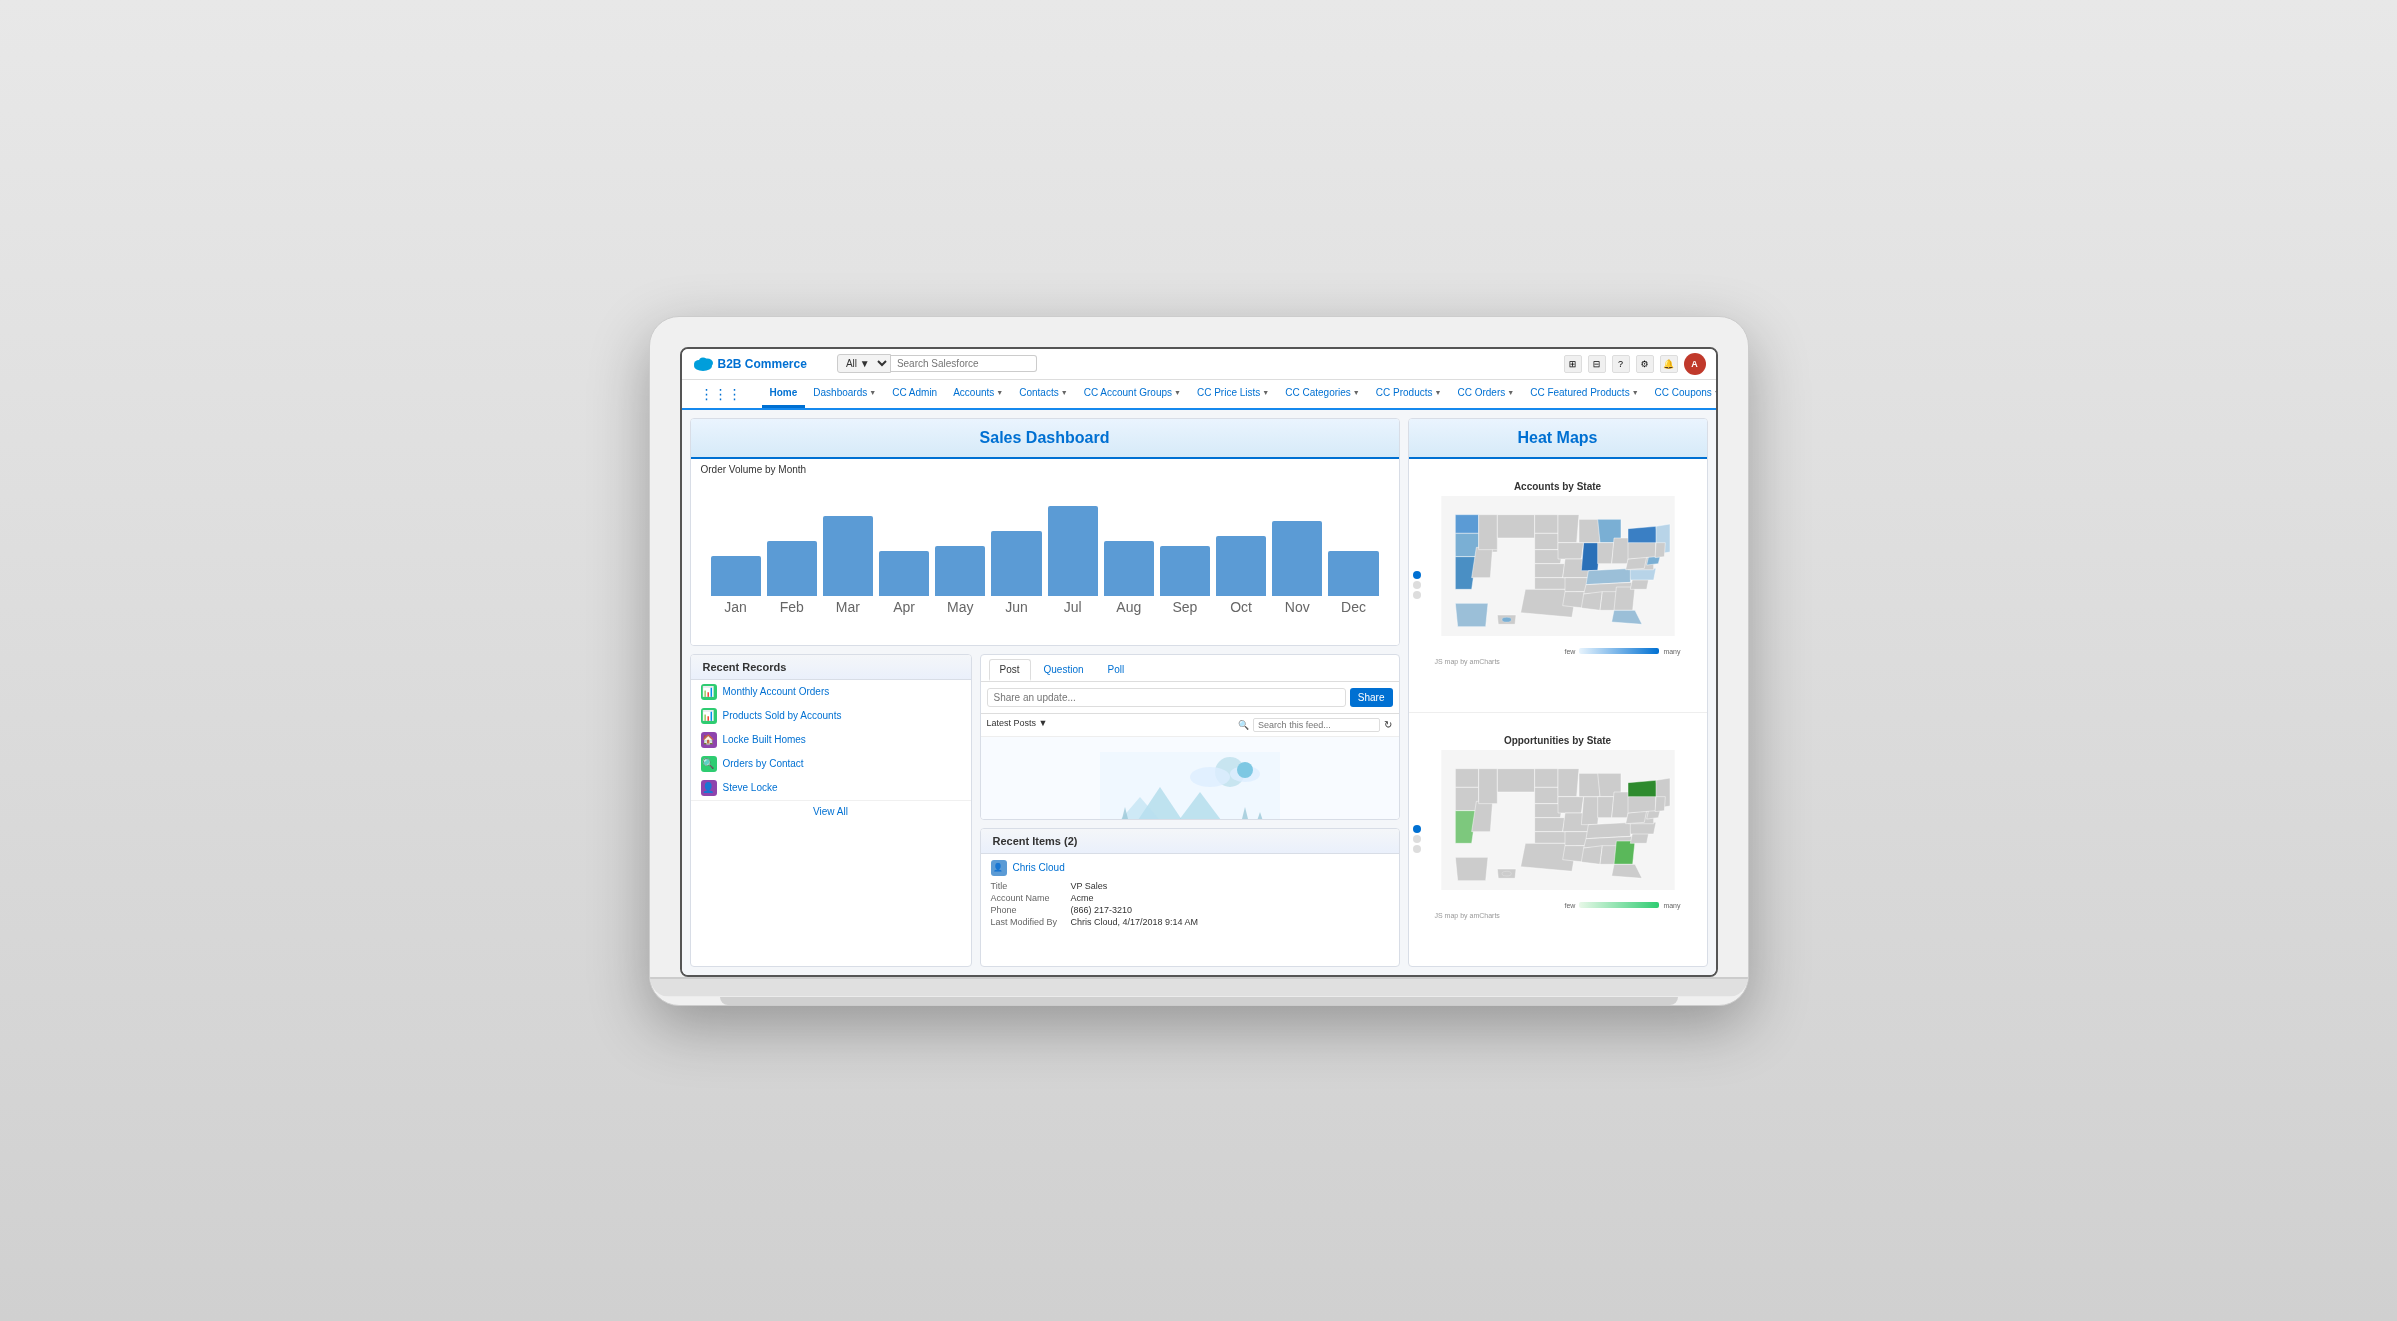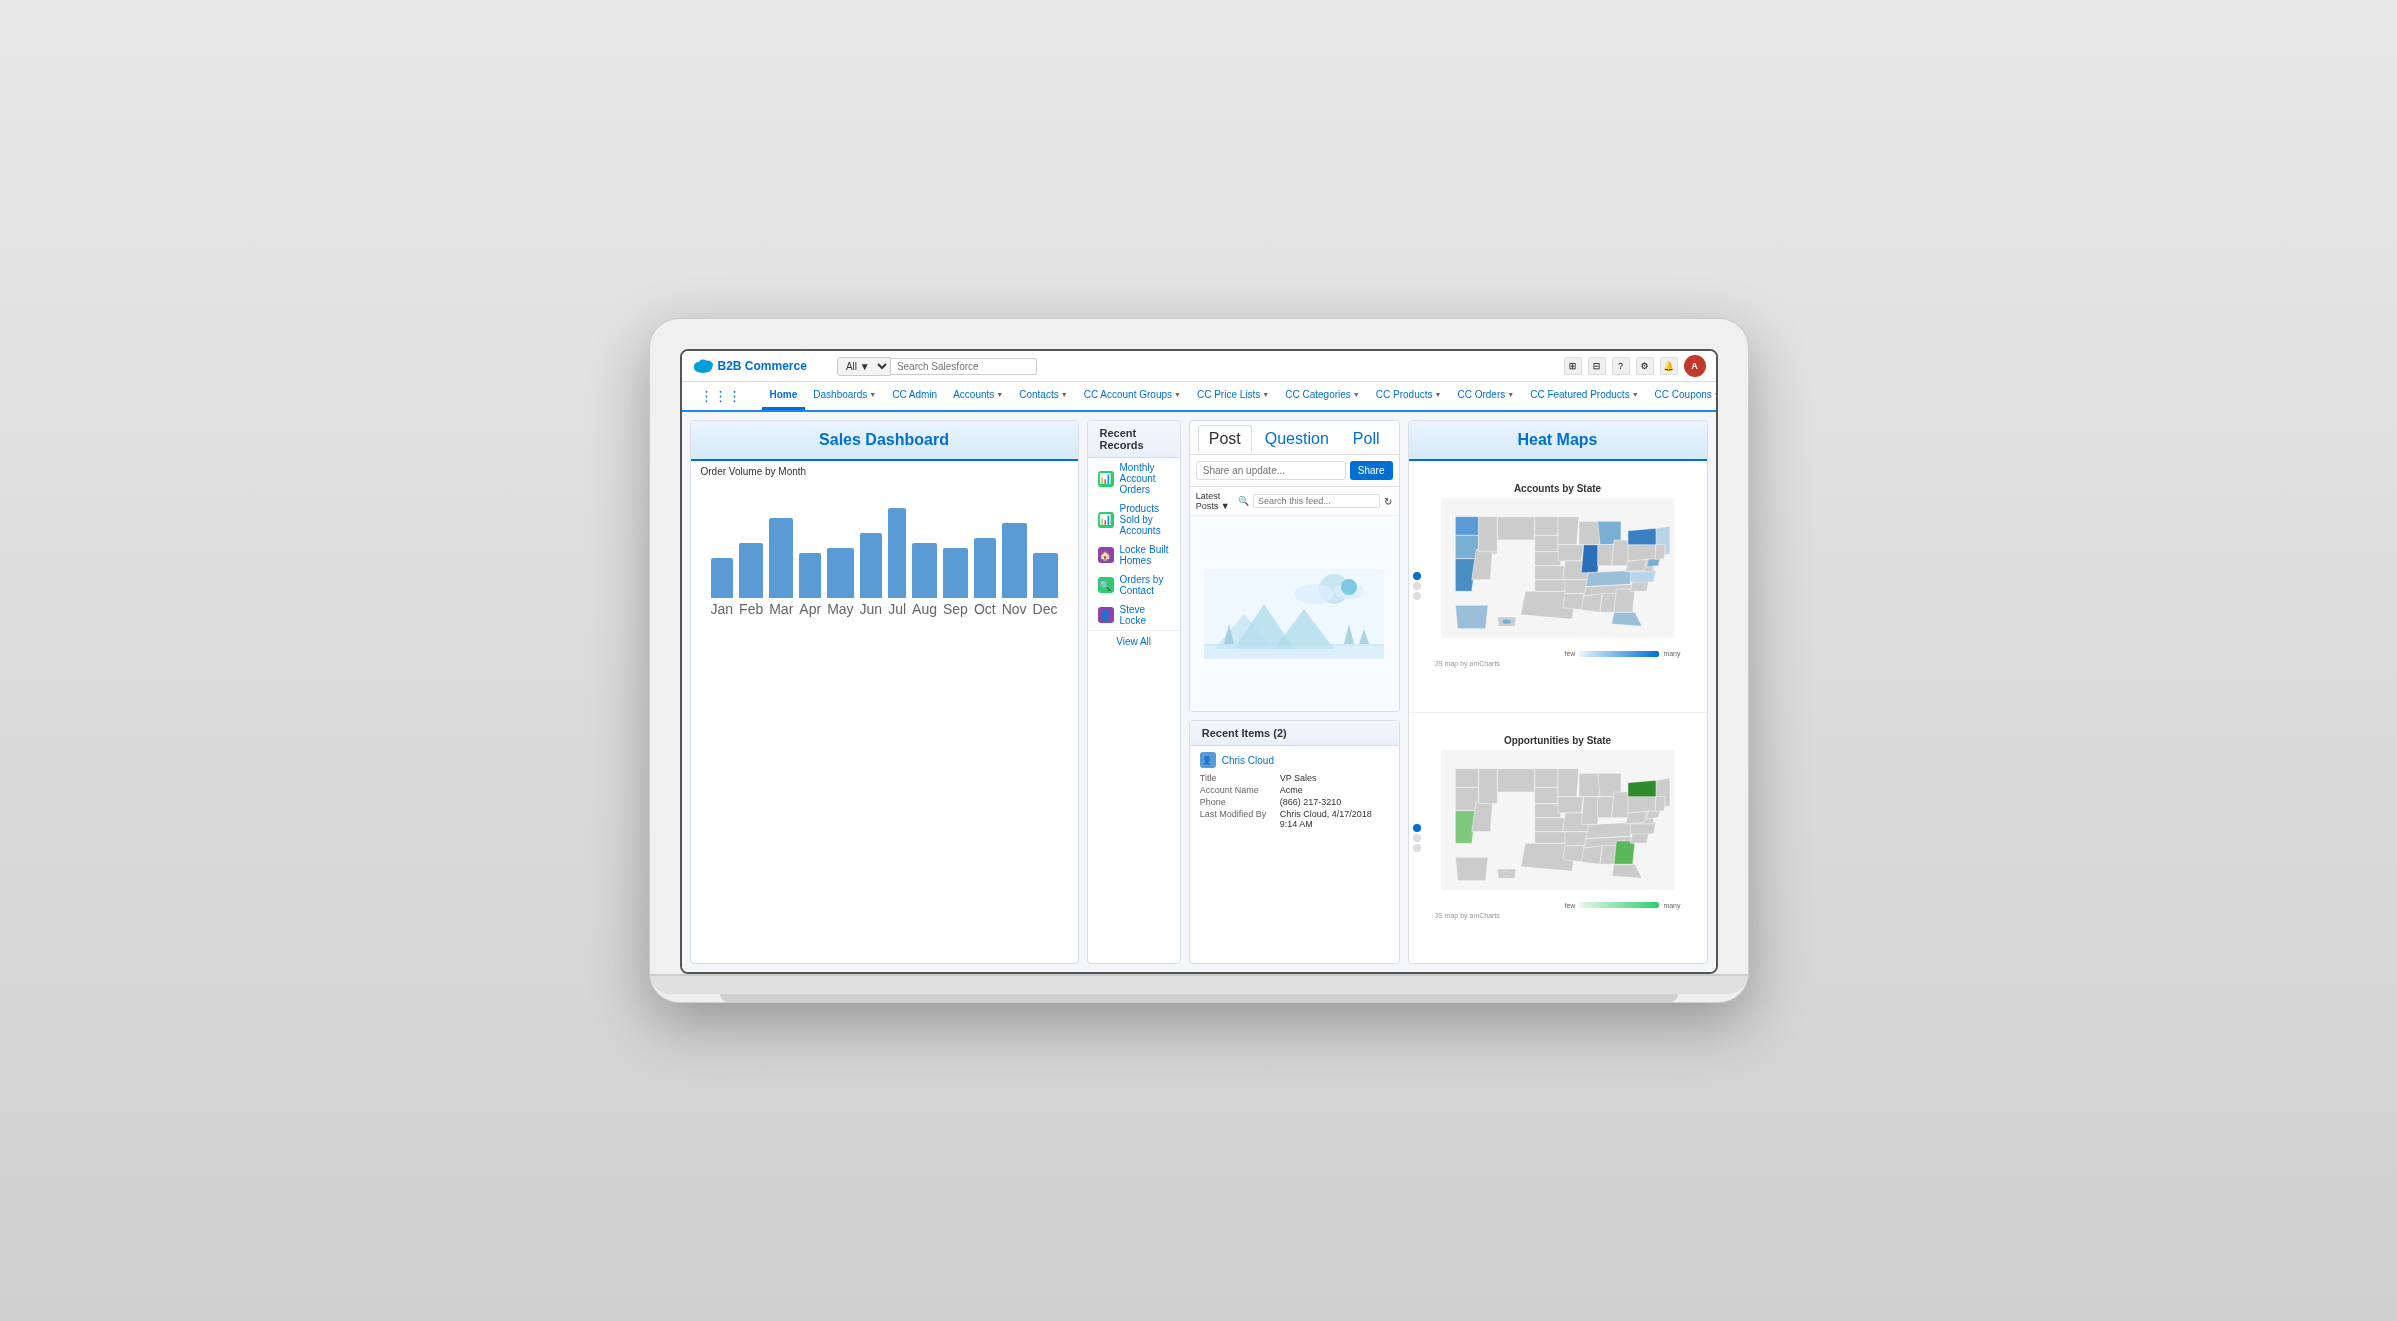--- a/index.html
+++ b/index.html
@@ -139,21 +139,21 @@
     .main-content {
       display: flex;
       background: #f4f6f9;
       padding: 8px;
       gap: 8px;
       min-height: 560px;
     }
     .left-panel {
       flex: 1;
       display: flex;
-      flex-direction: row;
+      flex-direction: column;
       gap: 8px;
     }
     .right-panel {
       width: 300px;
       display: flex;
       flex-direction: column;
       gap: 0;
     }
     
     .panel {
@@ -275,21 +275,21 @@
     }
     
     .feed-tabs {
       display: flex;
       border-bottom: 1px solid #ddd;
       padding: 4px 8px 0;
       gap: 2px;
     }
     .feed-tab {
       padding: 4px 10px;
-      font-size: 16px;
+      font-size: 10px;
       color: #0070d2;
       border: 1px solid transparent;
       border-bottom: none;
       cursor: pointer;
     }
     .feed-tab.active {
       background: #fff;
       border-color: #ddd;
       border-bottom: 2px solid #fff;
       color: #333;

